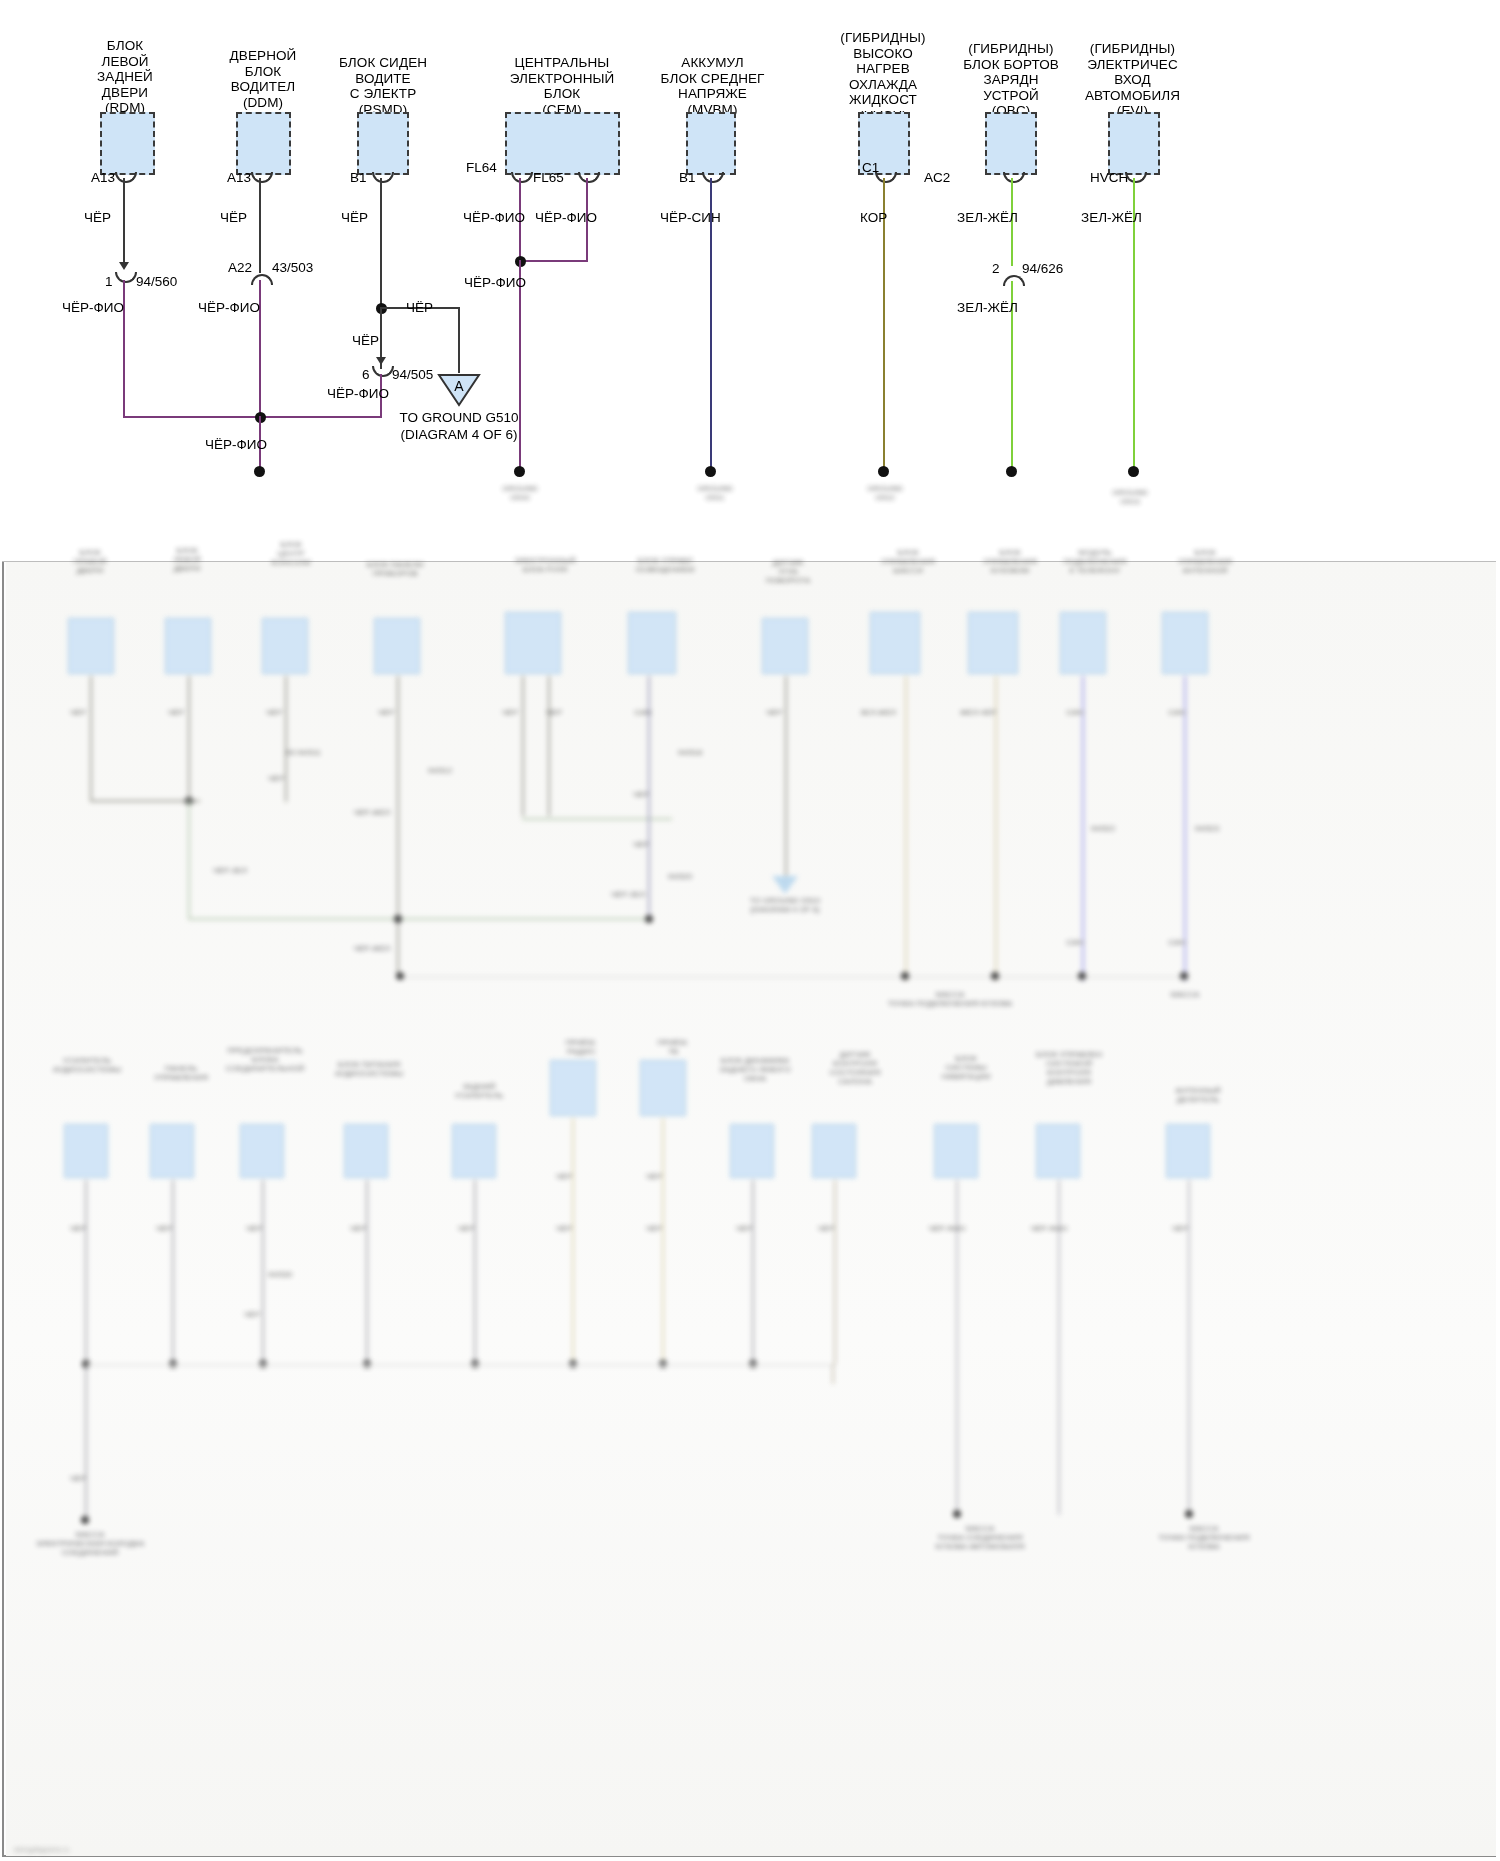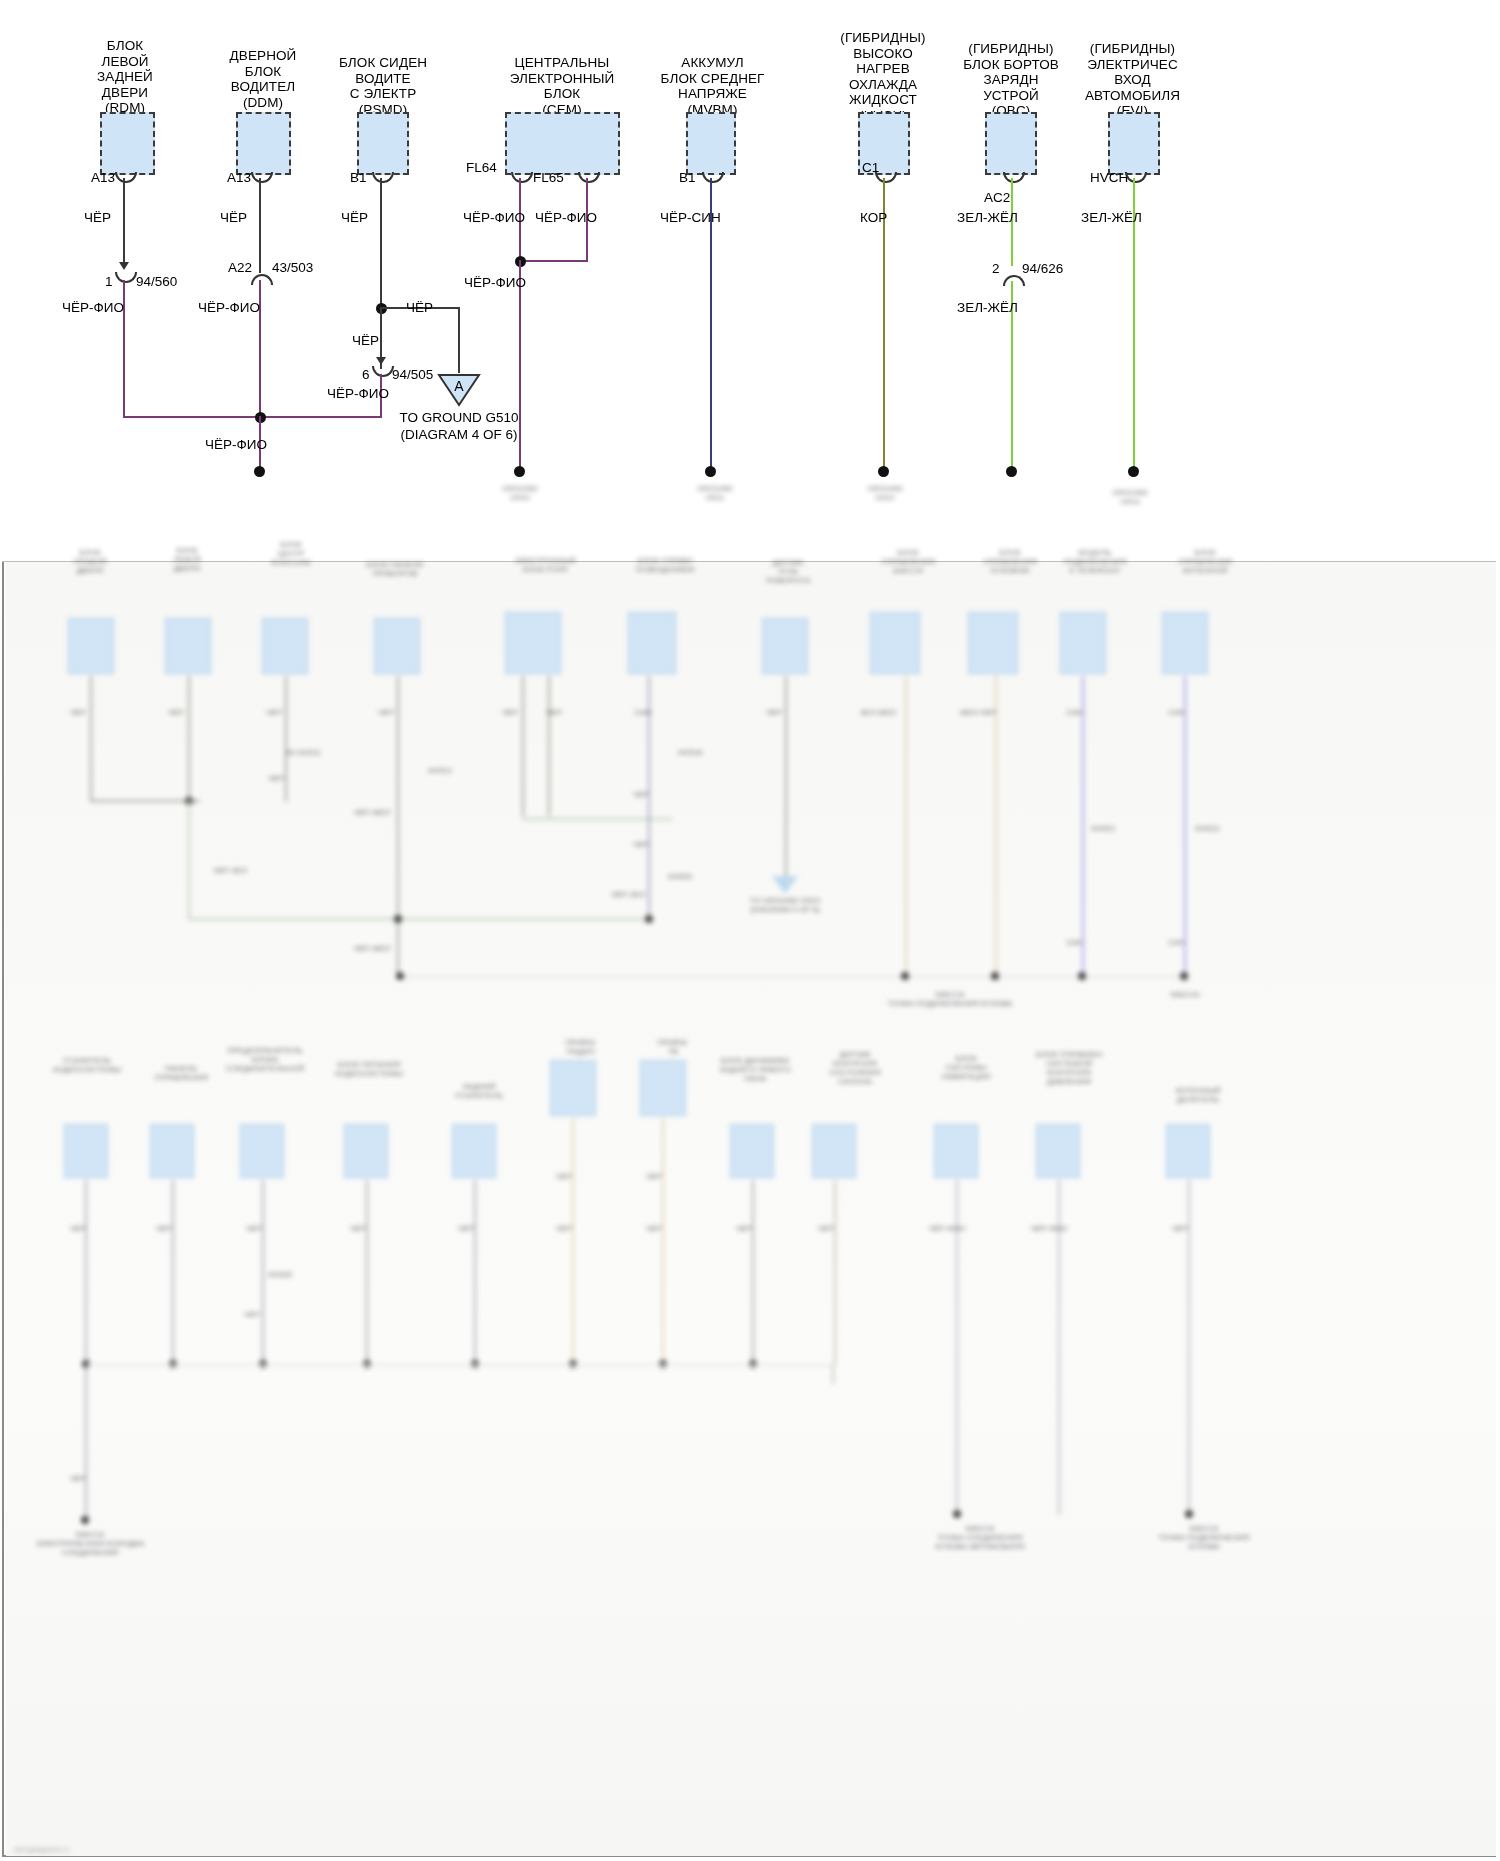--- a/index.html
+++ b/index.html
@@ -282,21 +282,21 @@
   <div class="conn-arc" style="left:875px; top:172px;"></div>
   <div class="wire-v" style="left:883px; top:178px; height:294px; background:#8a8030;"></div>
   <div class="wlabel" style="left:860px; top:210px;">КОР</div>
 
   <div class="module-title" style="left:946px; top:41px; width:130px;">(ГИБРИДНЫ)
 БЛОК БОРТОВ
 ЗАРЯДН
 УСТРОЙ
 (OBC)</div>
   <div class="module" style="left:985px; top:112px; width:52px; height:63px;"></div>
-  <div class="pin" style="left:984px; top:170px;margin-top:20px;">AC2</div>
+  <div class="pin" style="left:924px; top:170px;">AC2</div>
   <div class="conn-arc" style="left:1003px; top:172px;"></div>
   <div class="wire-v" style="left:1011px; top:178px; height:88px; background:#7fd13b;"></div>
   <div class="wlabel" style="left:957px; top:210px;">ЗЕЛ-ЖЁЛ</div>
   <div class="pin" style="left:992px; top:261px;">2</div>
   <div class="wlabel" style="left:1022px; top:261px;">94/626</div>
   <div class="conn-arc" style="left:1003px; top:275px; border-radius:12px 12px 0 0; border-top:2px solid #333; border-bottom:none;"></div>
   <div class="wire-v" style="left:1011px; top:281px; height:191px; background:#7fd13b;"></div>
   <div class="wlabel" style="left:957px; top:300px;">ЗЕЛ-ЖЁЛ</div>
 
   <div class="module-title" style="left:1065px; top:41px; width:135px;">(ГИБРИДНЫ)

